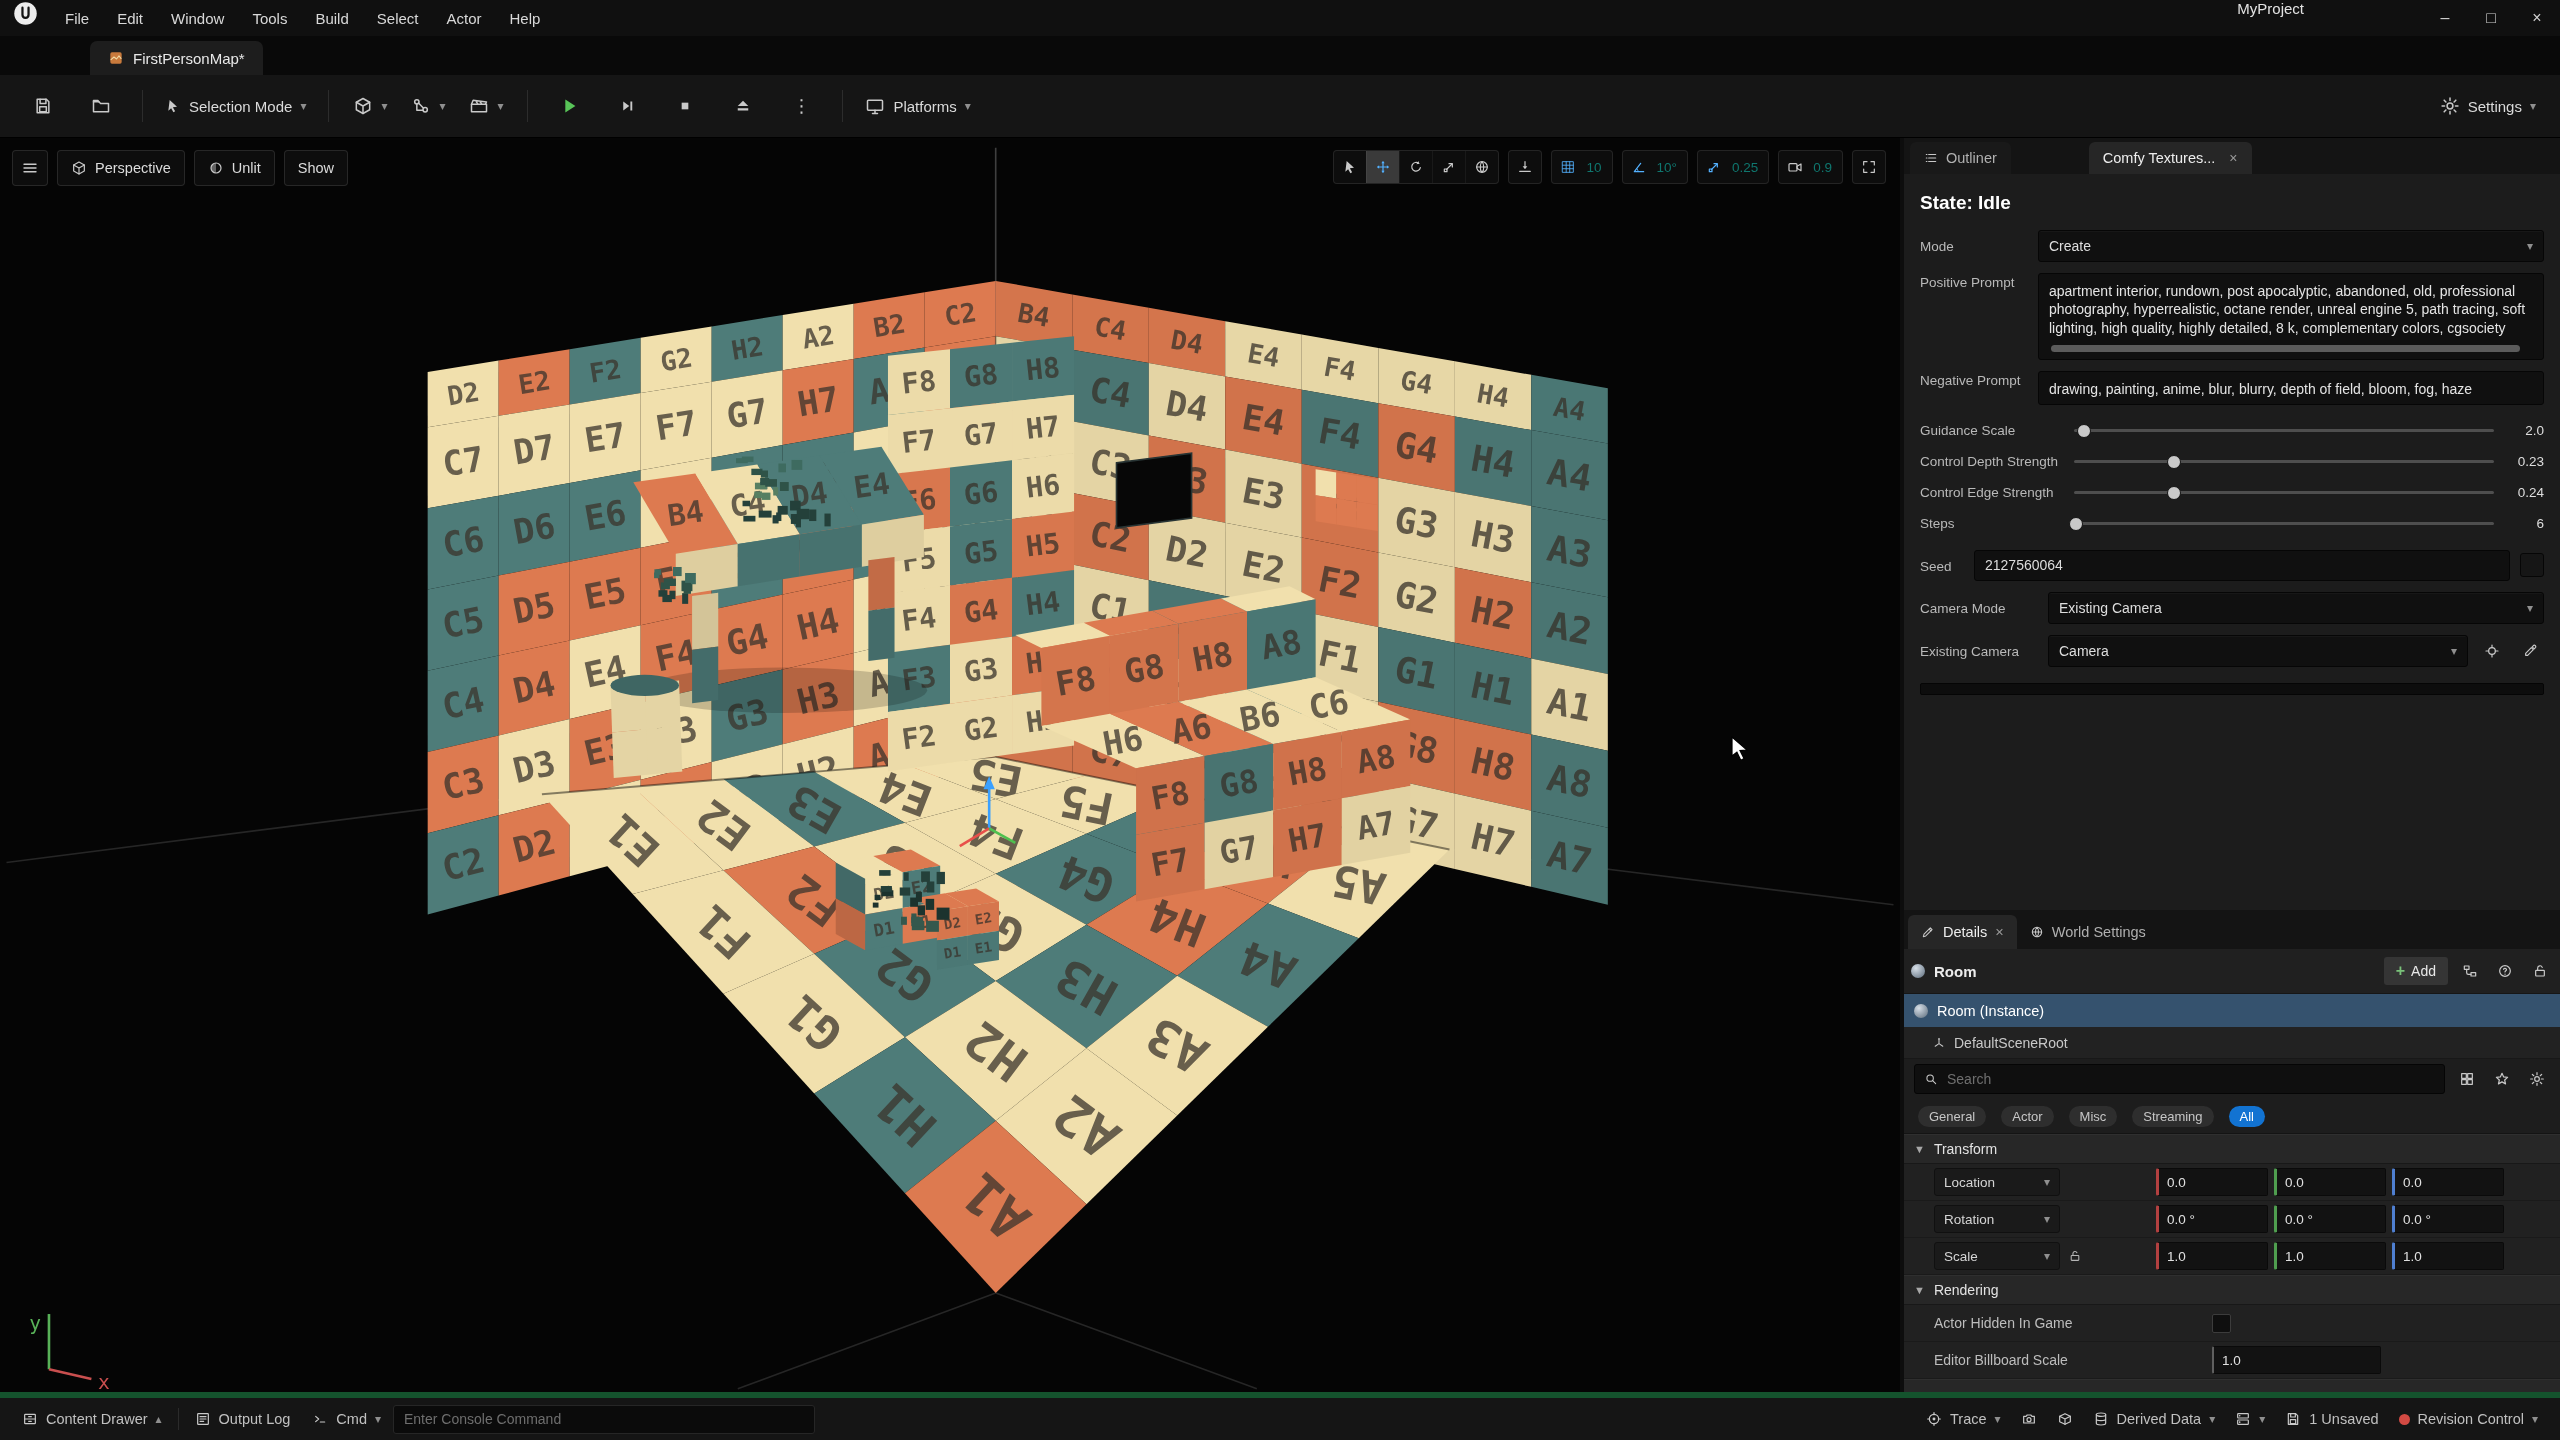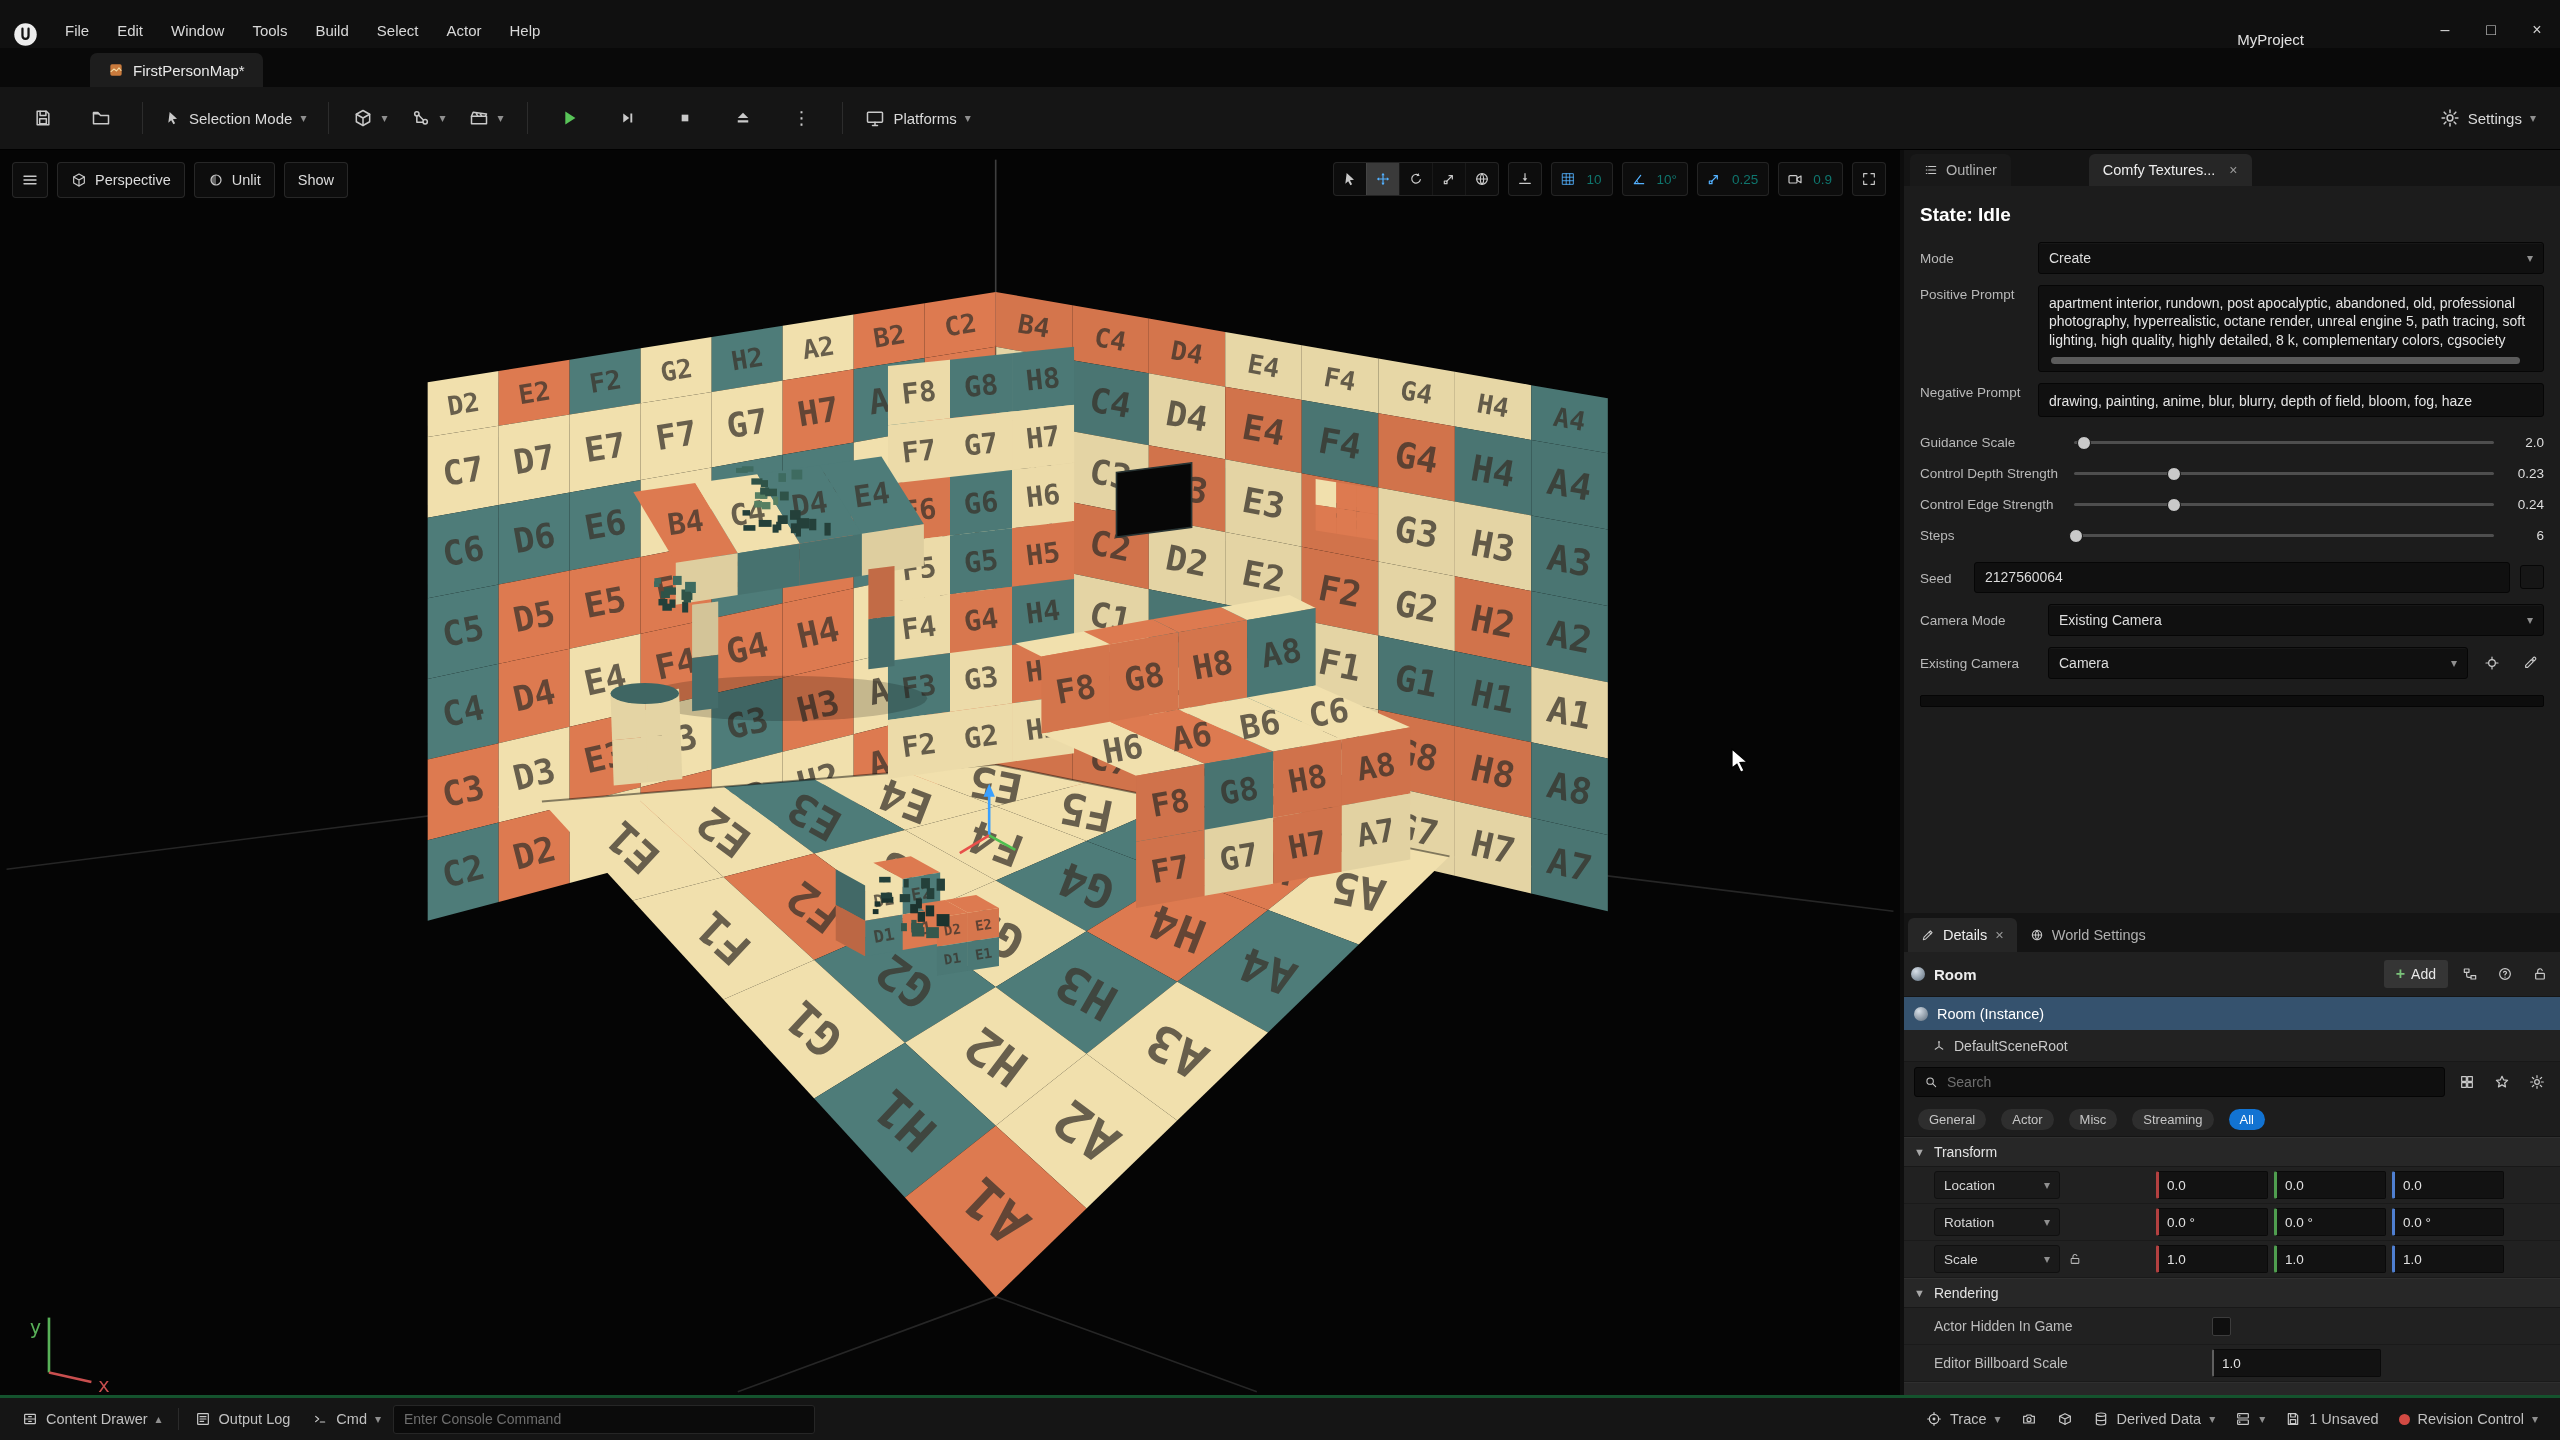--- a/index.html
+++ b/index.html
@@ -3,21 +3,21 @@
 <meta charset="utf-8">
 <style>
   html,body{margin:0;padding:0;background:#000;}
   body{width:2560px;height:1440px;overflow:hidden;font-family:"Liberation Sans",sans-serif;color:#cfcfcf;-webkit-font-smoothing:antialiased;}
   .app{width:2560px;height:1440px;display:flex;flex-direction:column;background:#0c0c0c;}
   i{display:inline-flex;width:18px;height:18px;color:#c9c9c9;flex:none;}
   i svg{width:100%;height:100%;}
   .w14{width:14px;height:14px}.w16{width:16px;height:16px}.w20{width:20px;height:20px}.w22{width:22px;height:22px}
   .caret{color:#8f8f8f;font-size:12px;line-height:1;}
   
-  .menubar{height:36px;background:#101010;display:flex;align-items:flex-end;padding:12px 0 0 10px;flex:none;}
+  .menubar{height:36px;background:#101010;display:flex;align-items:flex-start;padding:0 0 0 10px;flex:none;}
   .ue-logo{width:27px;height:27px;margin:0 12px 0 2px;}
   .menu-item{padding:0 14px;font-size:15px;color:#d8d8d8;height:100%;display:flex;align-items:center;cursor:default;}
   .menubar .spacer{flex:1}
   .project-name{font-size:15px;color:#e2e2e2;margin-right:118px;}
   .win-btn{width:46px;height:36px;display:grid;place-items:center;color:#d0d0d0;font-size:16px;}
   
   .tabbar{height:39px;background:#090909;display:flex;align-items:flex-end;flex:none;}
   .level-tab{margin-left:90px;height:34px;background:#1d1d1d;border-radius:7px 7px 0 0;display:flex;align-items:center;gap:9px;padding:0 18px;font-size:15px;color:#e8e8e8;}
   
   .toolbar{height:62px;background:#151515;border-bottom:1px solid #000;display:flex;align-items:center;padding:0 16px;gap:4px;flex:none;}
@@ -100,21 +100,21 @@
   .trow .sp{flex:1;}
   .tfield{width:92px;height:26px;background:#121212;border:1px solid #0a0a0a;border-radius:2px;display:flex;align-items:center;padding:0 8px;color:#e0e0e0;font-size:13.5px;margin-left:6px;flex:none;}
   .cx{border-left:3px solid #b34040;} .cy{border-left:3px solid #4f9e4f;} .cz{border-left:3px solid #4f7fd1;}
   .lockmini{margin-left:8px;color:#b5b5b5;}
   .prow{height:36px;display:flex;align-items:center;padding:0 16px 0 30px;background:#212121;border-bottom:1px solid #1a1a1a;}
   .plabel{width:278px;flex:none;color:#bdbdbd;font-size:14px;}
   .checkbox{width:17px;height:17px;background:#0f0f0f;border:1px solid #3c3c3c;border-radius:2px;}
   .pfield{width:150px;height:26px;background:#121212;border:1px solid #0a0a0a;border-left:2px solid #5f5f5f;border-radius:2px;display:flex;align-items:center;padding:0 8px;color:#e0e0e0;font-size:13.5px;}
   .sliver{height:12px;background:#272727;border-top:1px solid #2f2f2f;overflow:hidden;}
   
-  .statusbar{height:42px;background:#151515;border-top:3px solid #14532d;display:flex;align-items:center;padding:0 12px;gap:2px;font-size:14.5px;color:#c0c0c0;flex:none;}
+  .statusbar{height:42px;background:#151515;border-top:6px solid #14532d;display:flex;align-items:center;padding:0 12px;gap:2px;font-size:14.5px;color:#c0c0c0;flex:none;}
   .sb-item{display:flex;align-items:center;gap:8px;padding:0 10px;height:100%;}
   .sb-div{width:1px;height:22px;background:#2b2b2b;margin:0 4px;}
   .console{width:400px;height:27px;background:#0b0b0b;border:1px solid #262626;border-radius:3px;color:#dadada;padding:0 10px;font-size:14px;outline:none;font-family:"Liberation Sans",sans-serif;}
   .console::placeholder{color:#6e6e6e;}
   .statusbar .right{margin-left:auto;display:flex;align-items:center;height:100%;}
   .red-dot{width:11px;height:11px;border-radius:50%;background:#d24a43;flex:none;}
 </style>
 </head>
 <body>
 

